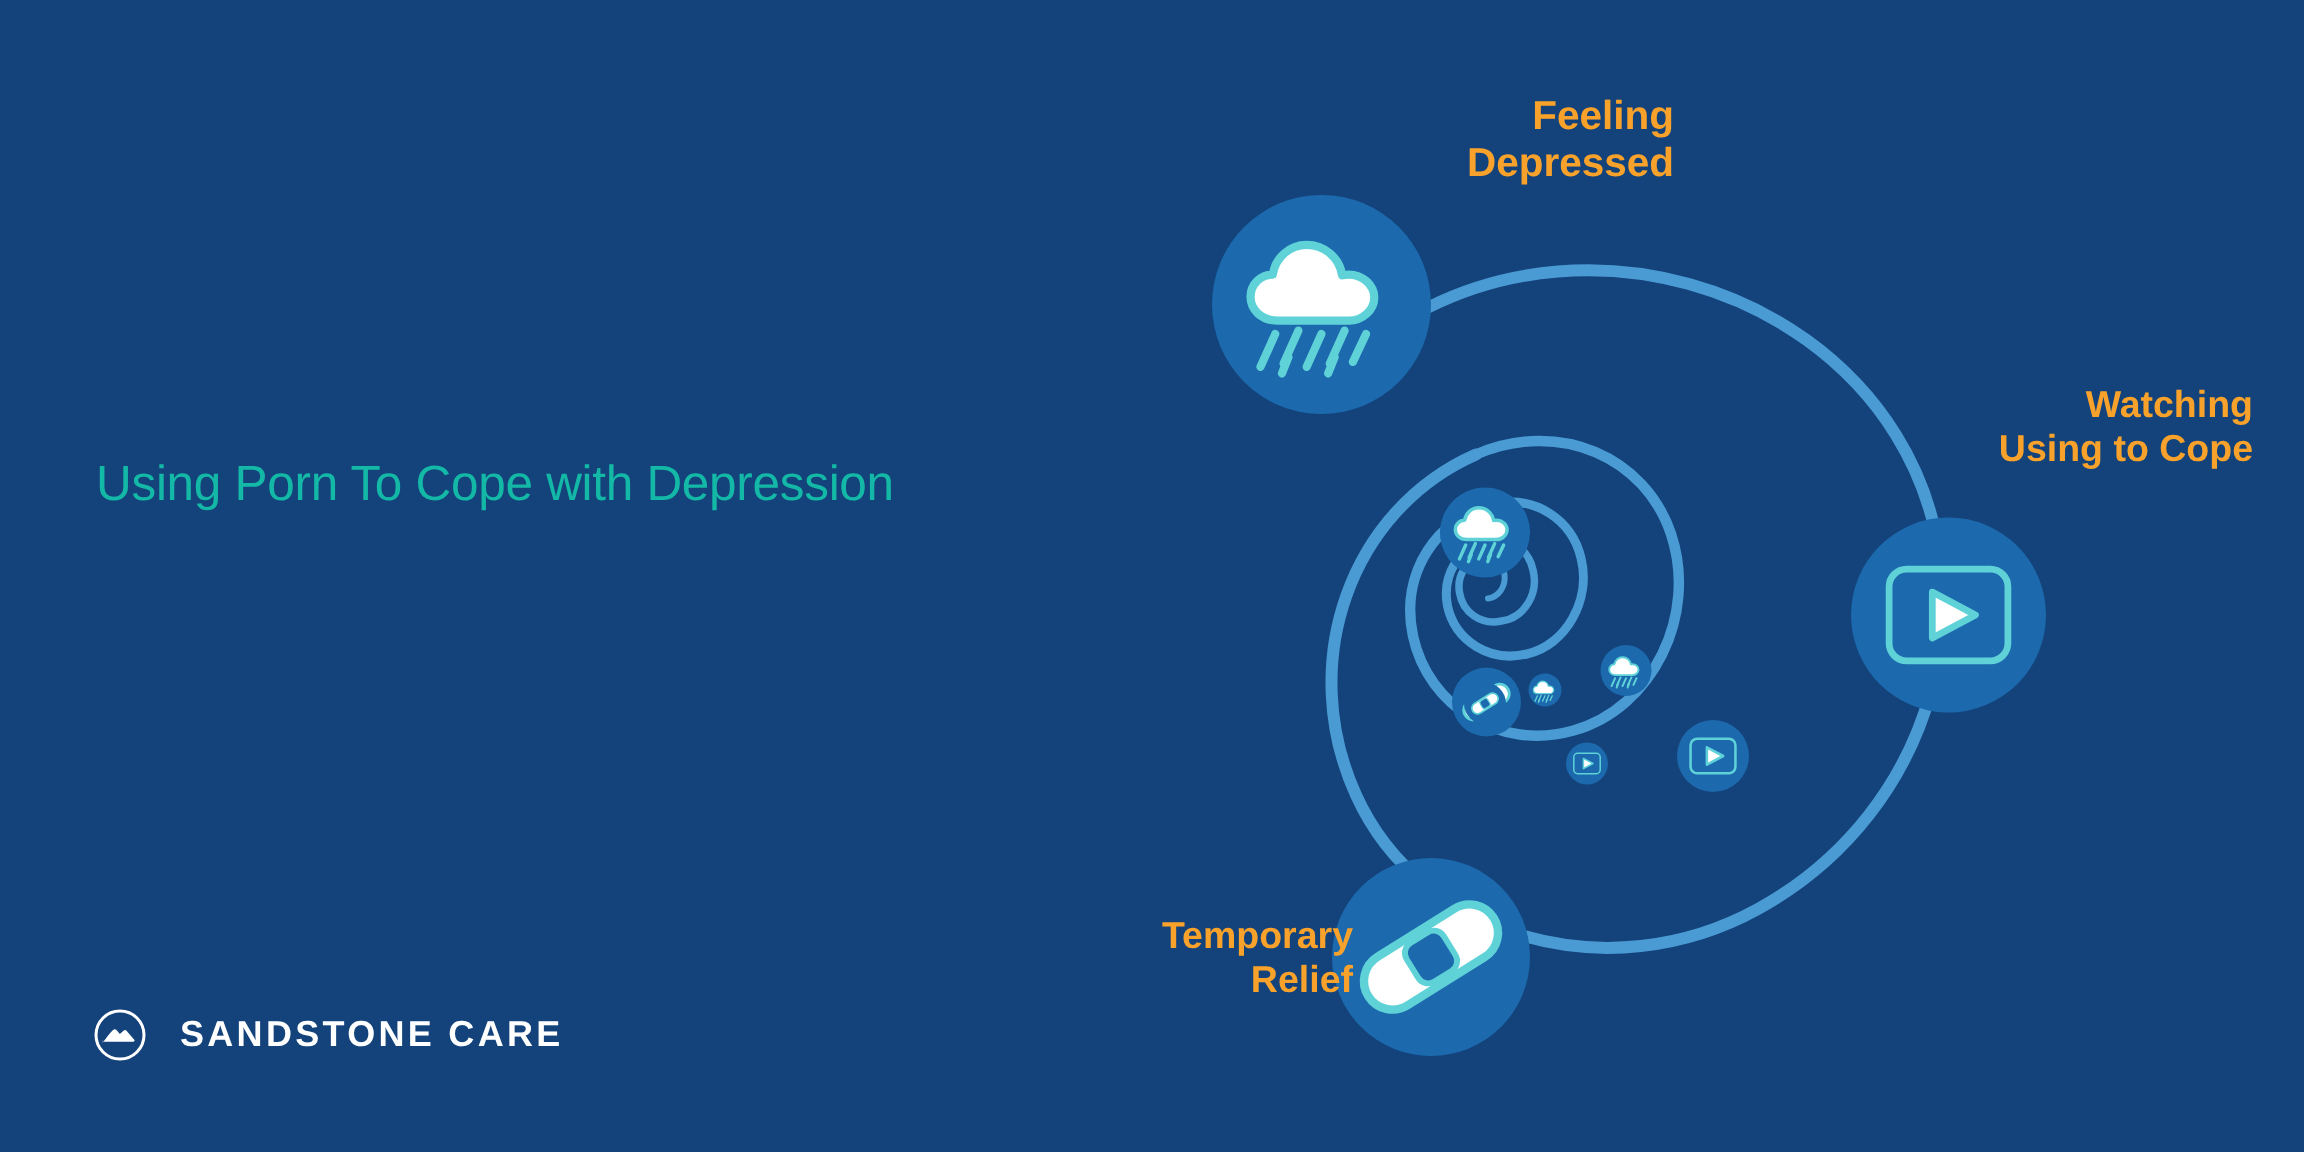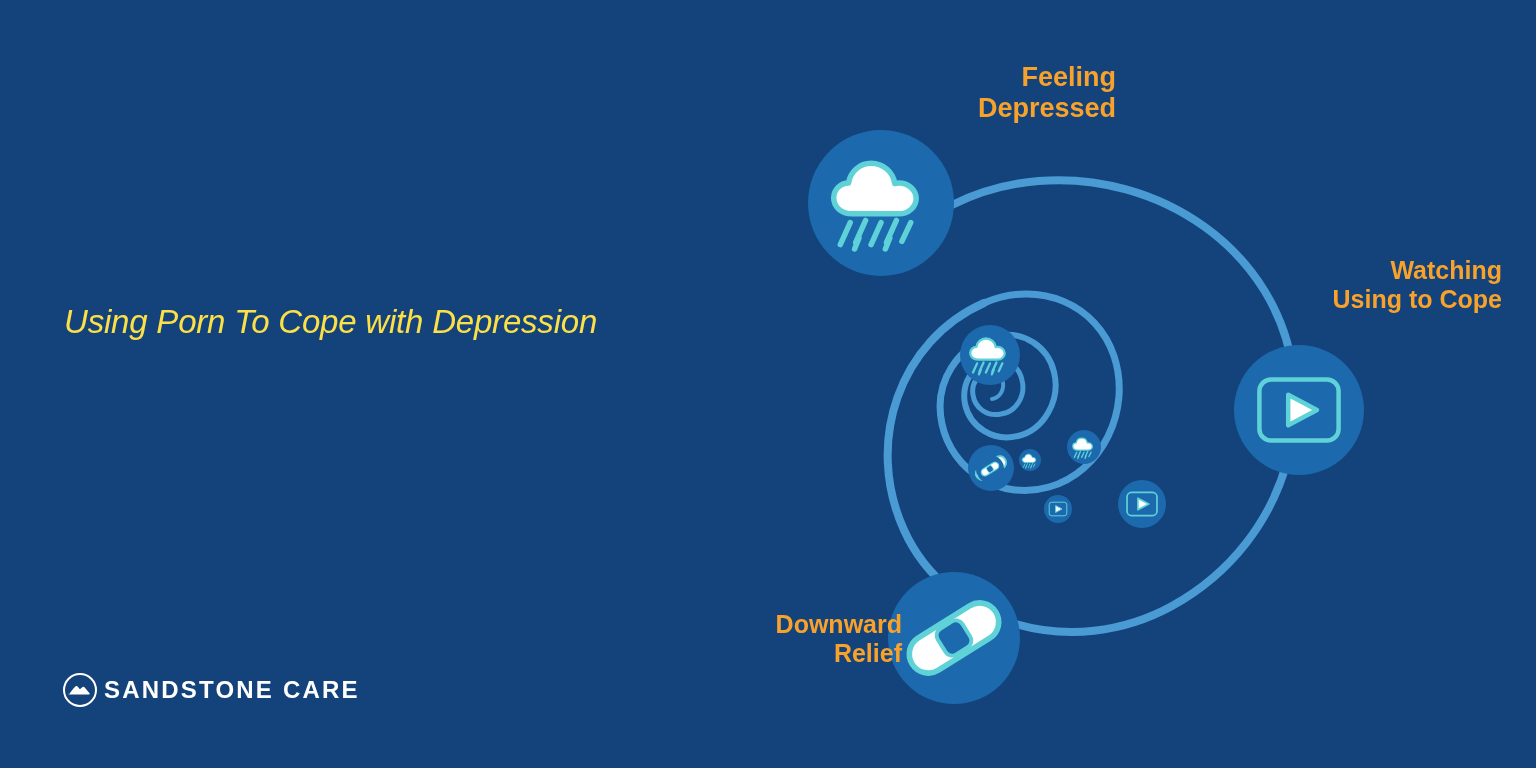--- a/index.html
+++ b/index.html
@@ -13,28 +13,27 @@
   .stage{position:absolute;inset:0;}
 
   
   .title-block{position:absolute;left:64px;top:290px;width:760px;}
   .title{
     font-size:50px;font-weight:bold;color:#f9a22b;
     letter-spacing:-0.6px;line-height:1.06;margin:0;
     white-space:nowrap;
   }
   .subtitle{
-    font-size:33px;font-weight:normal;color:#fde047;
+    font-size:33px;font-weight:normal;color:#14b8a6;
     margin:14px 0 0 0;letter-spacing:-0.2px;line-height:1.1;
     white-space:nowrap;
-    font-style:italic;
   }
 
   
-  .logo{position:absolute;left:62px;top:672px;display:flex;align-items:center;gap:6px;}
+  .logo{position:absolute;left:62px;top:672px;display:flex;align-items:center;gap:22px;}
   .logo-mark{width:36px;height:36px;flex:0 0 36px;}
   .logo-text{
     color:#ffffff;font-size:24px;font-weight:bold;
     letter-spacing:2.2px;line-height:1;white-space:nowrap;
   }
 
   
   .graphic{position:absolute;left:772px;top:0;width:776px;height:700px;}
   .graphic svg{position:absolute;left:0;top:0;}
 
@@ -180,17 +179,17 @@
         <use href="#ico-cloud" x="249" y="452" width="18" height="18"></use>
       </g>
     </svg>
 
     <div class="node-label label-depressed">Feeling
 Depressed</div>
 
     <div class="node-label label-watching">Watching
 Using to Cope</div>
 
-    <div class="node-label label-relief">Downward
+    <div class="node-label label-relief">Temporary
 Relief</div>
   </div>
 
 </div>
 
 </body></html>

